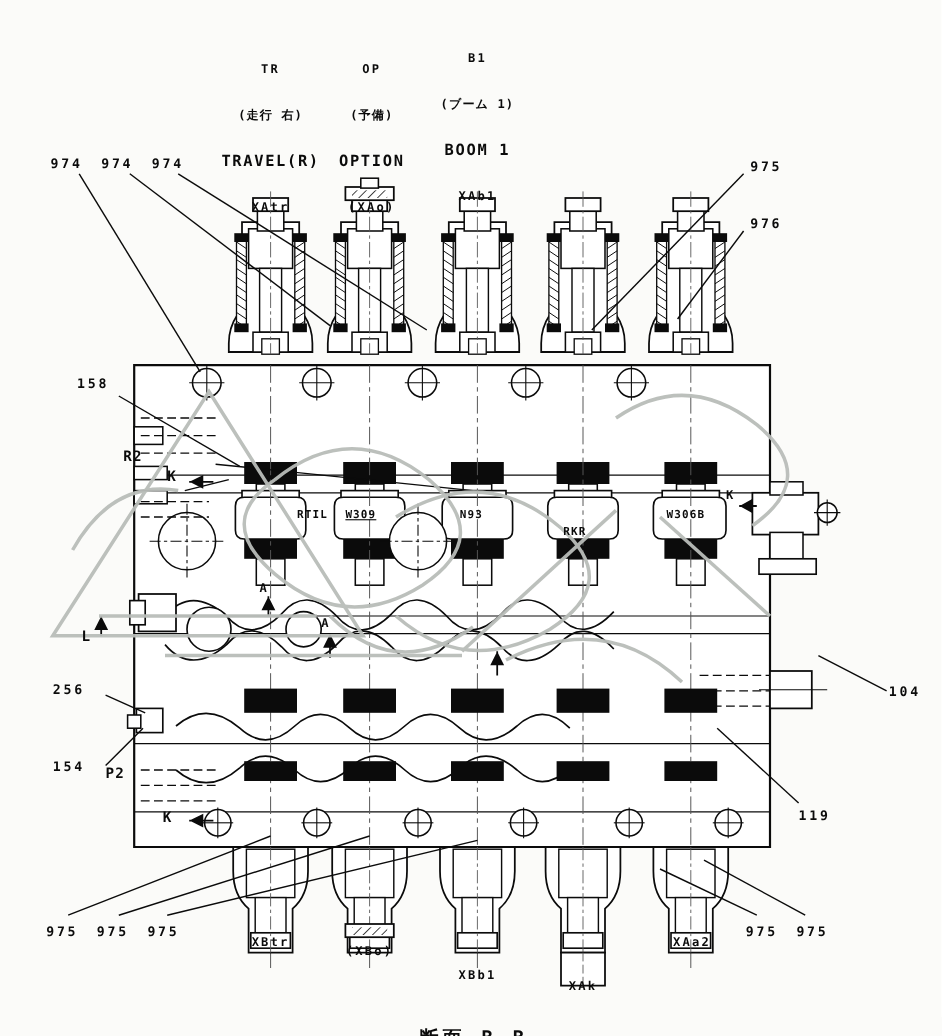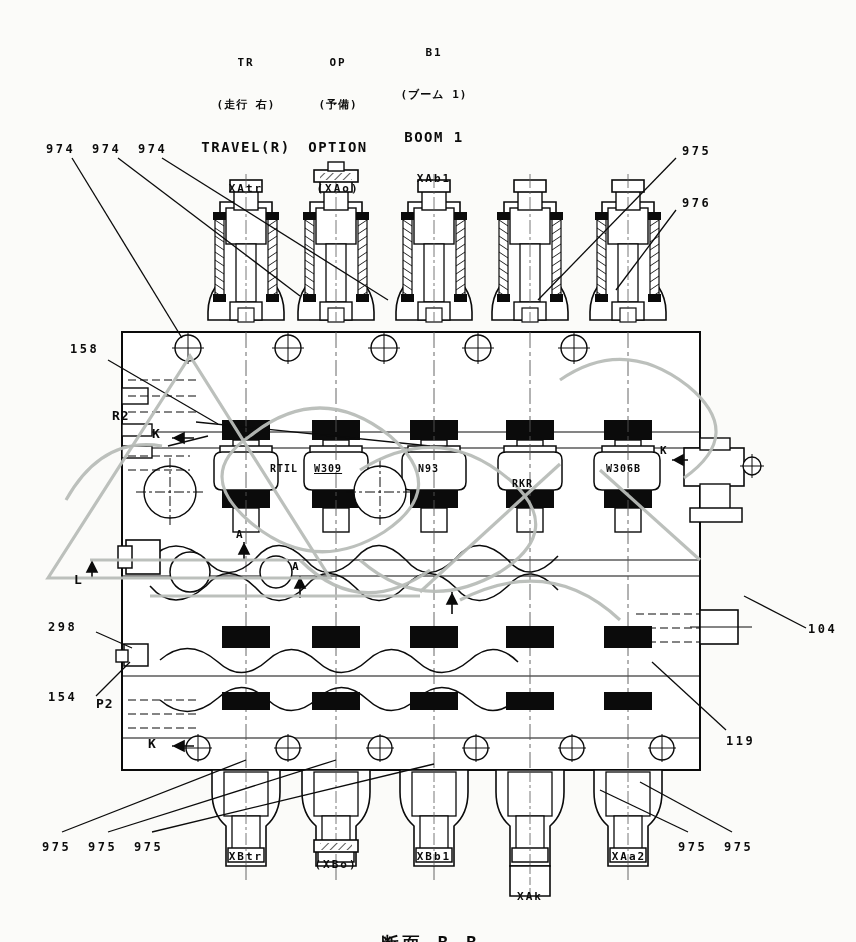--- a/index.html
+++ b/index.html
@@ -438,39 +438,39 @@
 
   <div class="txt marker" style="left:152px; top:426px;">K</div>
 
   <div class="txt marker" style="left:74px; top:572px;">L</div>
 
   <div class="txt marker" style="left:236px; top:528px; font-size:11px;">A</div>
   <div class="txt marker" style="left:292px; top:560px; font-size:11px;">A</div>
 
   <div class="txt marker" style="left:660px; top:444px; font-size:11px;">K</div>
 
-  <div class="txt callout" style="left:48px; top:620px;">298</div>
+  <div class="txt callout" style="left:48px; top:620px;">256</div>
   <div class="txt callout" style="left:48px; top:690px;">154</div>
 
   <div class="txt marker" style="left:96px; top:696px;">P2</div>
   <div class="txt marker" style="left:148px; top:736px;">K</div>
 
   <div class="txt callout" style="left:808px; top:622px;">104</div>
   <div class="txt callout" style="left:726px; top:734px;">119</div>
 
   <div class="txt callout" style="left:42px; top:840px;">975</div>
   <div class="txt callout" style="left:88px; top:840px;">975</div>
   <div class="txt callout" style="left:134px; top:840px;">975</div>
 
   <div class="txt callout" style="left:678px; top:840px;">975</div>
   <div class="txt callout" style="left:724px; top:840px;">975</div>
 
   <div class="txt portlbl" style="left:206px; top:850px; width:80px;">XBtr</div>
   <div class="txt portlbl" style="left:296px; top:858px; width:80px;">(XBo)</div>
-  <div class="txt portlbl" style="left:394px; top:850px; width:80px;">XBb1</div>
+  <div class="txt portlbl" style="left:394px; top:880px; width:80px;">XBb1</div>
   <div class="txt portlbl" style="left:490px; top:890px; width:80px;">XAk</div>
   <div class="txt portlbl" style="left:586px; top:850px; width:86px;">XAa2</div>
 
   <div class="txt spoolcode" style="left:226px; top:463px;padding-left:44px;">RTIL</div>
   <div class="txt spoolcode" style="left:314px; top:463px;text-decoration:underline;">W309</div>
   <div class="txt spoolcode" style="left:418px; top:463px;">N93</div>
   <div class="txt spoolcode" style="left:512px; top:478px;">RKR</div>
   <div class="txt spoolcode" style="left:606px; top:463px;">W306B</div>
 
   <div class="txt sectitle" style="left:356px; top:894px; width:150px;">

